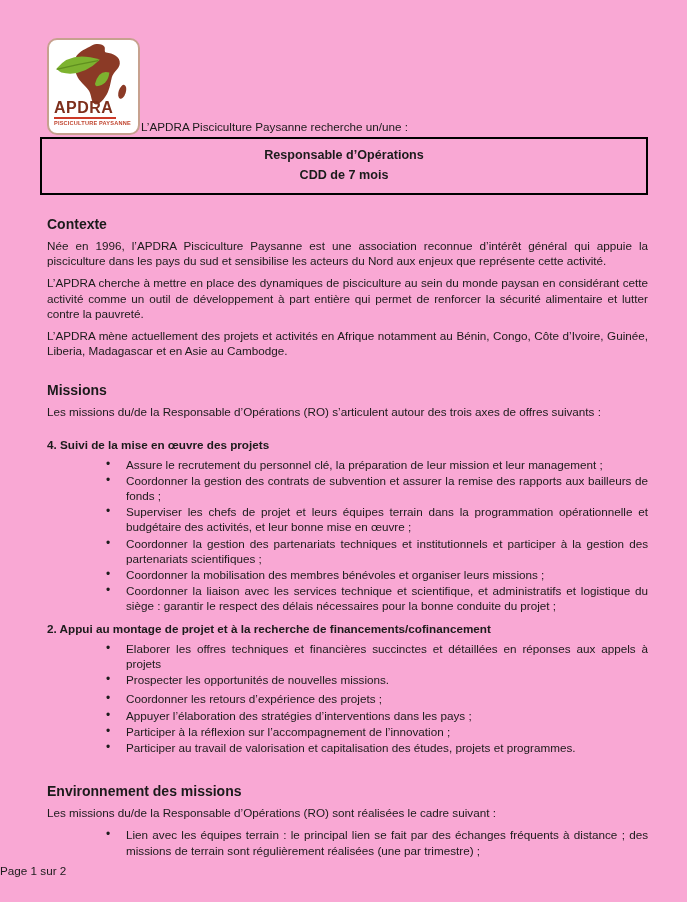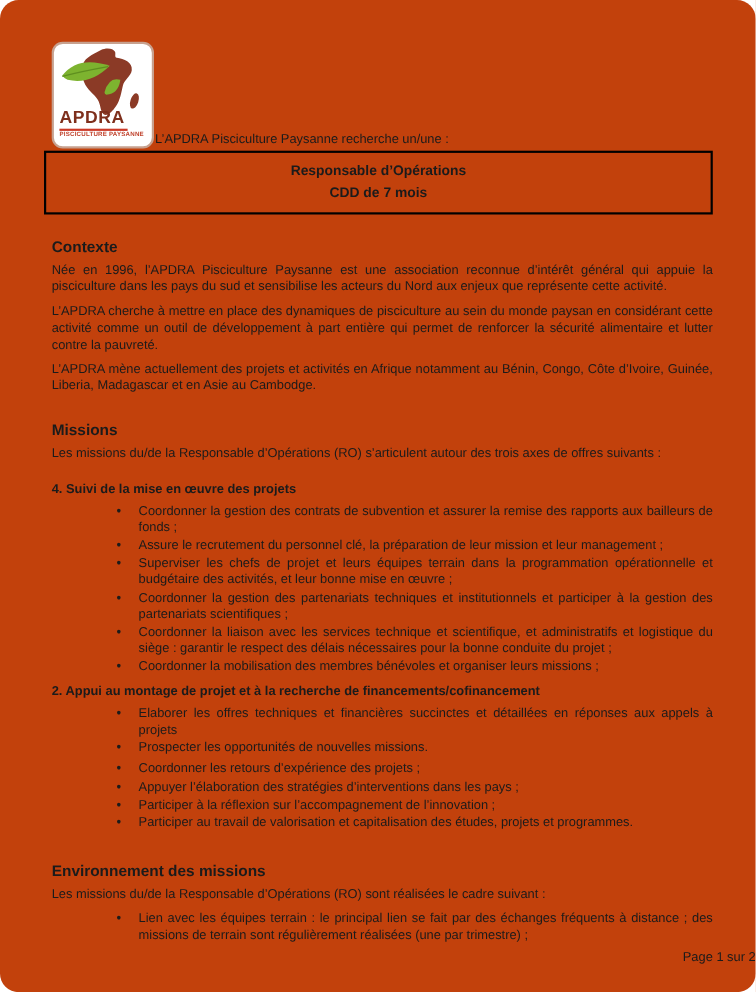--- a/index.html
+++ b/index.html
@@ -1,25 +1,24 @@
 <!DOCTYPE html>
 <html lang="fr"><head>
 <meta charset="utf-8">
 <style>
   html,body{margin:0;padding:0;background:#ffffff;}
   .page{
     position:relative;
     width:687px;height:902px;
-    background:#c2410c;
+    background:#f9a8d4;
     font-family:"Liberation Sans","DejaVu Sans",sans-serif;
     color:#1b1b1b;
     box-sizing:border-box;
     padding:38px 39px 0 40px;
     overflow:hidden;
-    border-radius:17px;
   }
   
   .doc-header{display:flex;align-items:flex-end;margin-bottom:2px;}
   .logo{
     width:93px;height:97px;
     border:2px solid #c7a18f;
     border-radius:10px;
     box-sizing:border-box;
     background:#fff;
     position:relative;
@@ -80,21 +79,21 @@
     padding-left:26px;
   }
   ul.bullets li::before{
     content:"\2022";
     position:absolute;left:6px;top:0;
     font-size:12px;
   }
   
   .footer{
     position:absolute;left:0;bottom:25px;width:100%;
-    text-align:right;font-size:11.7px;color:#1b1b1b;
+    text-align:left;font-size:11.7px;color:#1b1b1b;
   }
 </style>
 </head>
 <body>
 
 <div class="page">
 
   <header class="doc-header">
     <div class="logo">
       <svg width="80" height="66" viewBox="0 0 100 82" aria-hidden="true">
@@ -126,26 +125,26 @@
     <p class="body">L’APDRA cherche à mettre en place des dynamiques de pisciculture au sein du monde paysan en considérant cette activité comme un outil de développement à part entière qui permet de renforcer la sécurité alimentaire et lutter contre la pauvreté.</p>
     <p class="body">L’APDRA mène actuellement des projets et activités en Afrique notamment au Bénin, Congo, Côte d’Ivoire, Guinée, Liberia, Madagascar et en Asie au Cambodge.</p>
   </section>
 
   <section>
     <h2 class="section-heading missions-heading">Missions</h2>
     <p class="body intro">Les missions du/de la Responsable d’Opérations (RO) s’articulent autour des trois axes de offres suivants :</p>
 
     <h3 class="sub-heading">4. Suivi de la mise en œuvre des projets</h3>
     <ul class="bullets">
+      <li>Assure le recrutement du personnel clé, la préparation de leur mission et leur management ;</li>
       <li>Coordonner la gestion des contrats de subvention et assurer la remise des rapports aux bailleurs de fonds ;</li>
-      <li>Assure le recrutement du personnel clé, la préparation de leur mission et leur management ;</li>
       <li>Superviser les chefs de projet et leurs équipes terrain dans la programmation opérationnelle et budgétaire des activités, et leur bonne mise en œuvre ;</li>
       <li>Coordonner la gestion des partenariats techniques et institutionnels et participer à la gestion des partenariats scientifiques ;</li>
+      <li>Coordonner la mobilisation des membres bénévoles et organiser leurs missions ;</li>
       <li>Coordonner la liaison avec les services technique et scientifique, et administratifs et logistique du siège : garantir le respect des délais nécessaires pour la bonne conduite du projet ;</li>
-      <li>Coordonner la mobilisation des membres bénévoles et organiser leurs missions ;</li>
     </ul>
 
     <h3 class="sub-heading" style="margin-top:8px">2. Appui au montage de projet et à la recherche de financements/cofinancement</h3>
     <ul class="bullets">
       <li>Elaborer les offres techniques et financières succinctes et détaillées en réponses aux appels à projets</li>
       <li>Prospecter les opportunités de nouvelles missions.</li>
     </ul>
 
     <ul class="bullets">
       <li>Coordonner les retours d’expérience des projets ;</li>

